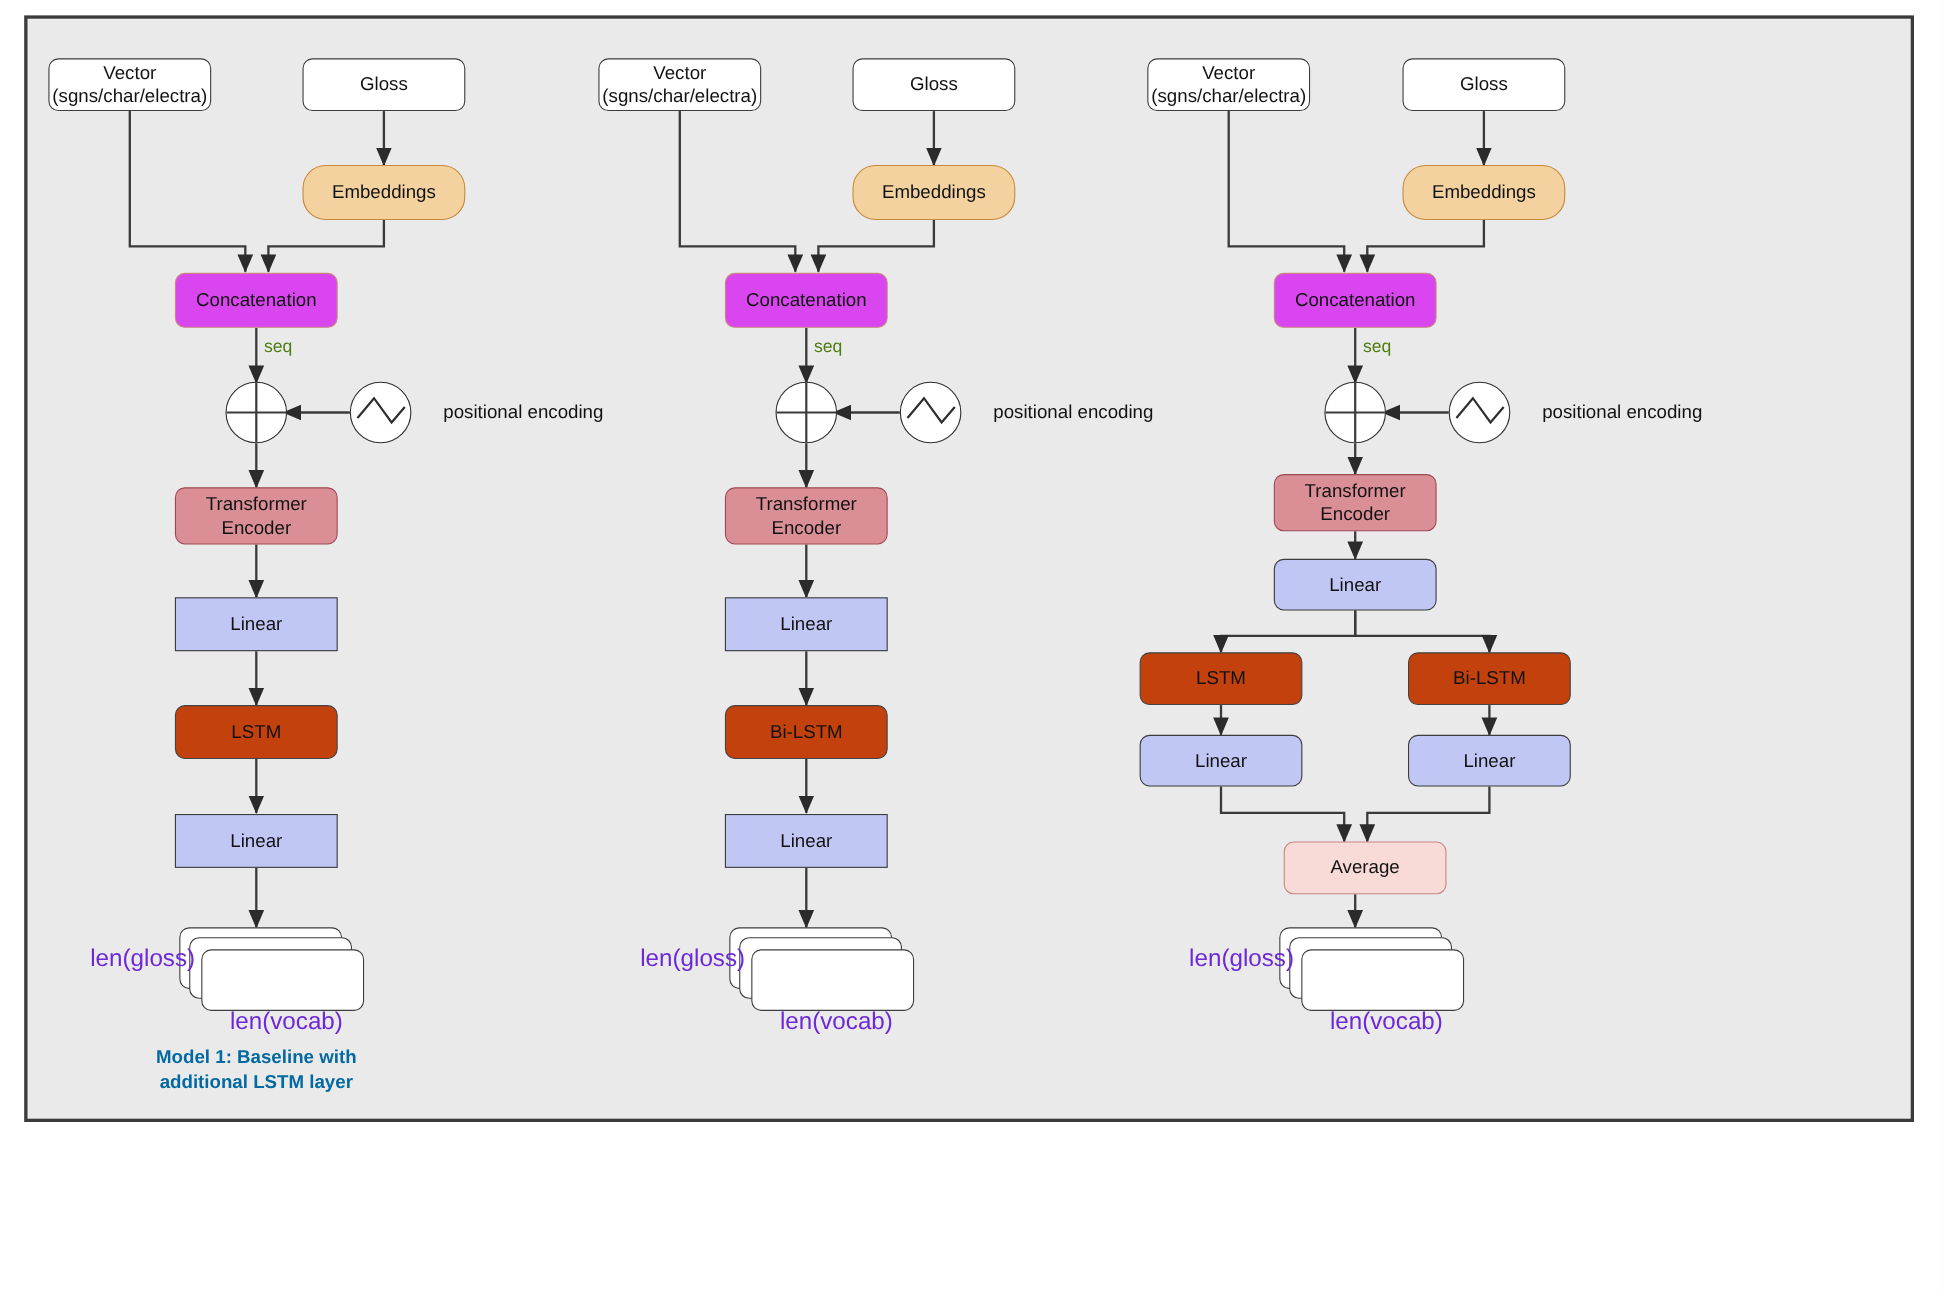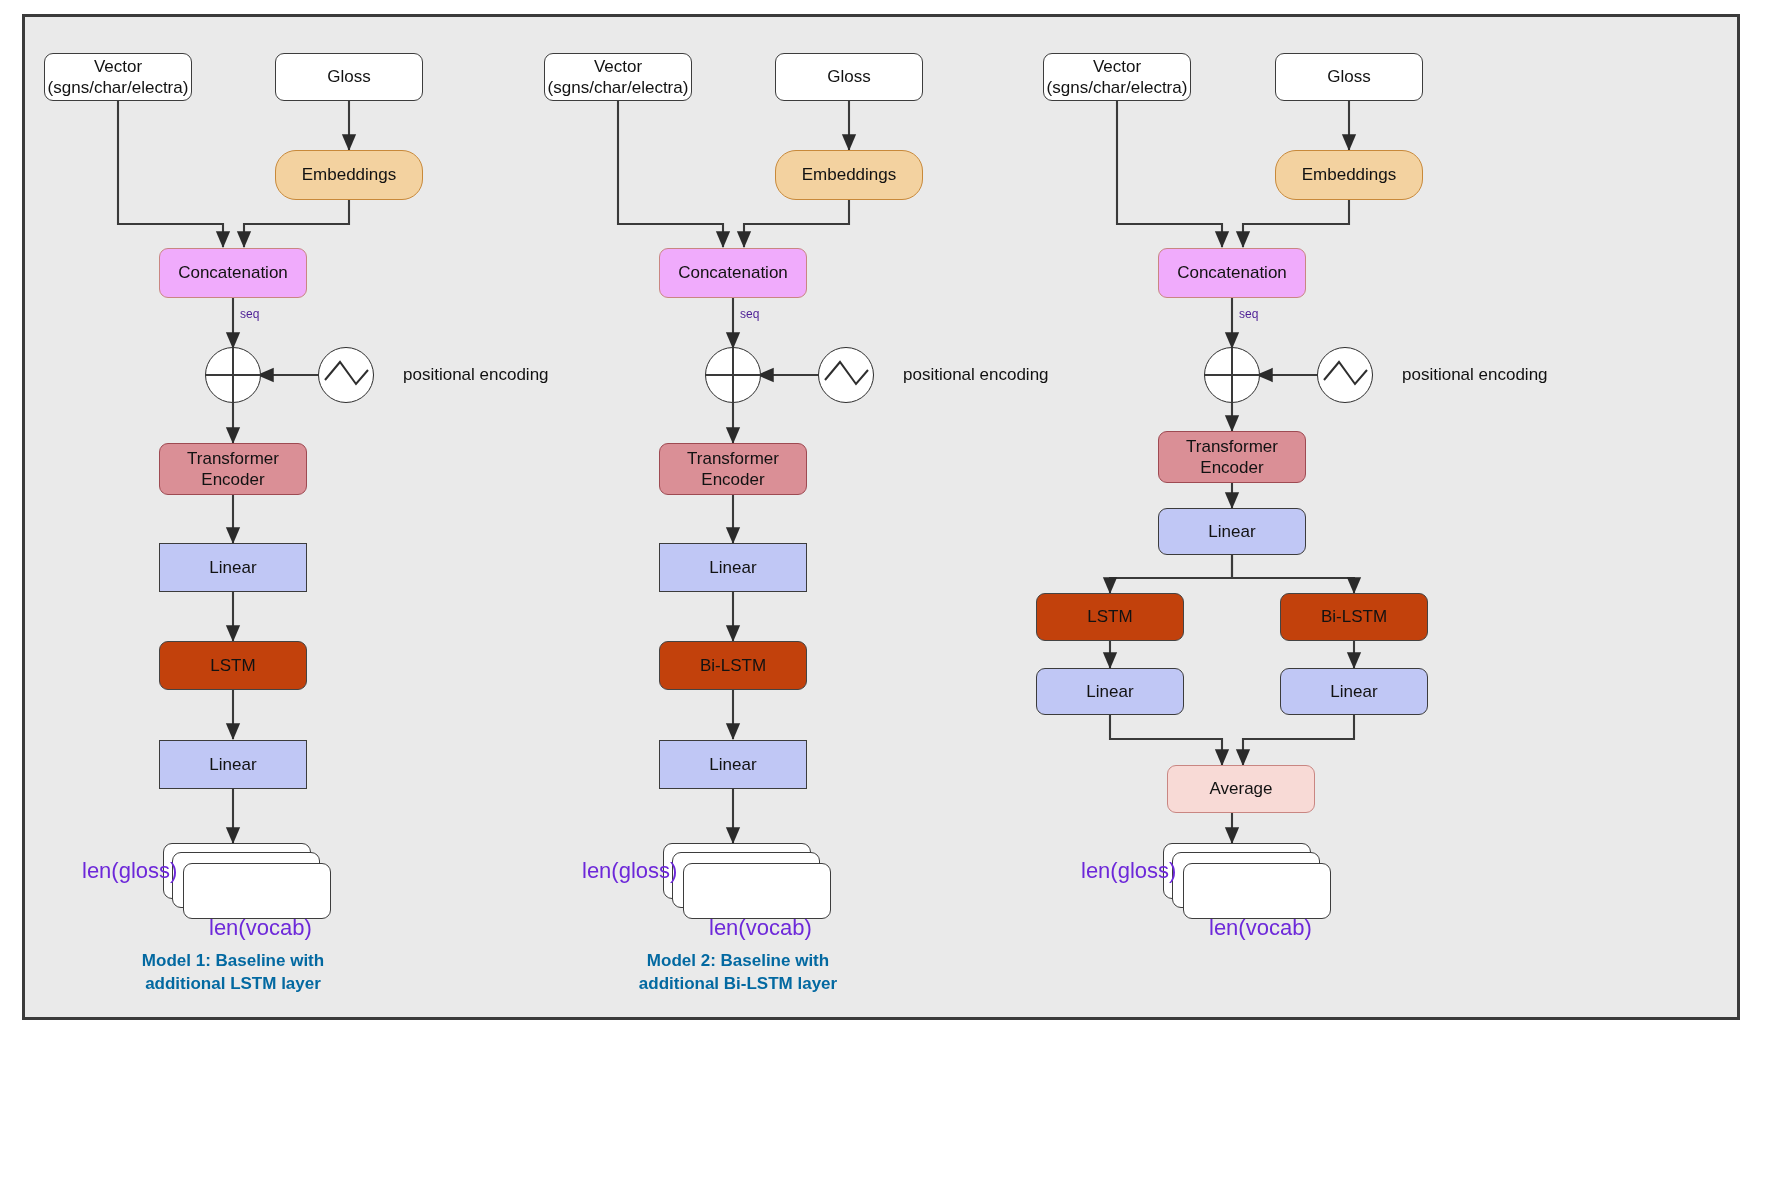--- a/index.html
+++ b/index.html
@@ -37,21 +37,21 @@
     font-size: 17px;
     color: #121212;
     line-height: 1.25;
     border: 1.6px solid #444;
     background: #ffffff;
     border-radius: 9px;
     z-index: 3;
   }
   .node.plain   { background:#ffffff; border-color:#3d3d3d; }
   .node.embed   { background:#f3d2a0; border-color:#c8893a;border-radius:21px; }
-  .node.concat  { background:#f0abfc; border-color:#c98682; }
+  .node.concat  { background:#d946ef; border-color:#c98682; }
   .node.average { background:#f8dad6; border-color:#c98682; }
   .node.encoder { background:#da8f96; border-color:#9e4a52; }
   .node.linear  { background:#c0c7f5; border-color:#3c3c3c; border-radius:0; }
   .node.linear-round { background:#c0c7f5; border-color:#3c3c3c; border-radius:9px; }
   .node.lstm    { background:#c2410c; border-color:#444; }
 
   .caption {
     position: absolute;
     font-size: 17px;
     font-weight: bold;
@@ -62,22 +62,22 @@
   }
   .side-label {
     position: absolute;
     font-size: 22px;
     color: #6d28d9;
     white-space: nowrap;
     z-index: 4;
   }
   .edge-label {
     position: absolute;
-    font-size: 12px;
-    color: #4c1d95;
+    font-size: 16px;
+    color: #4d7c0f;
     white-space: nowrap;
     z-index: 4;
   }
   .pe-label {
     position: absolute;
     font-size: 17px;
     color: #111;
     white-space: nowrap;
     z-index: 4;
   }
@@ -264,24 +264,20 @@
   <div class="node linear" style="left:659px; top:740px; width:148px; height:49px;">Linear</div>
 
   <div class="stack" style="left:663px; top:843px; width:180px; height:80px;">
     <div class="sheet s1"></div>
     <div class="sheet s2"></div>
     <div class="sheet s3"></div>
   </div>
   <div class="side-label" style="left:582px; top:858px;">len(gloss)</div>
   <div class="side-label" style="left:709px; top:915px;">len(vocab)</div>
 
-  <div class="caption" style="left:583px; top:950px; width:310px;">
-    <span>Model 2: Baseline with</span><br>
-    <span>additional Bi-LSTM layer</span>
-  </div>
 
   <div class="node plain" style="left:1043px; top:53px; width:148px; height:48px;">
     <span>
       <span>Vector</span><br>
       <span>(sgns/char/electra)</span>
     </span>
   </div>
 
   <div class="node plain" style="left:1275px; top:53px; width:148px; height:48px;">Gloss</div>
 

